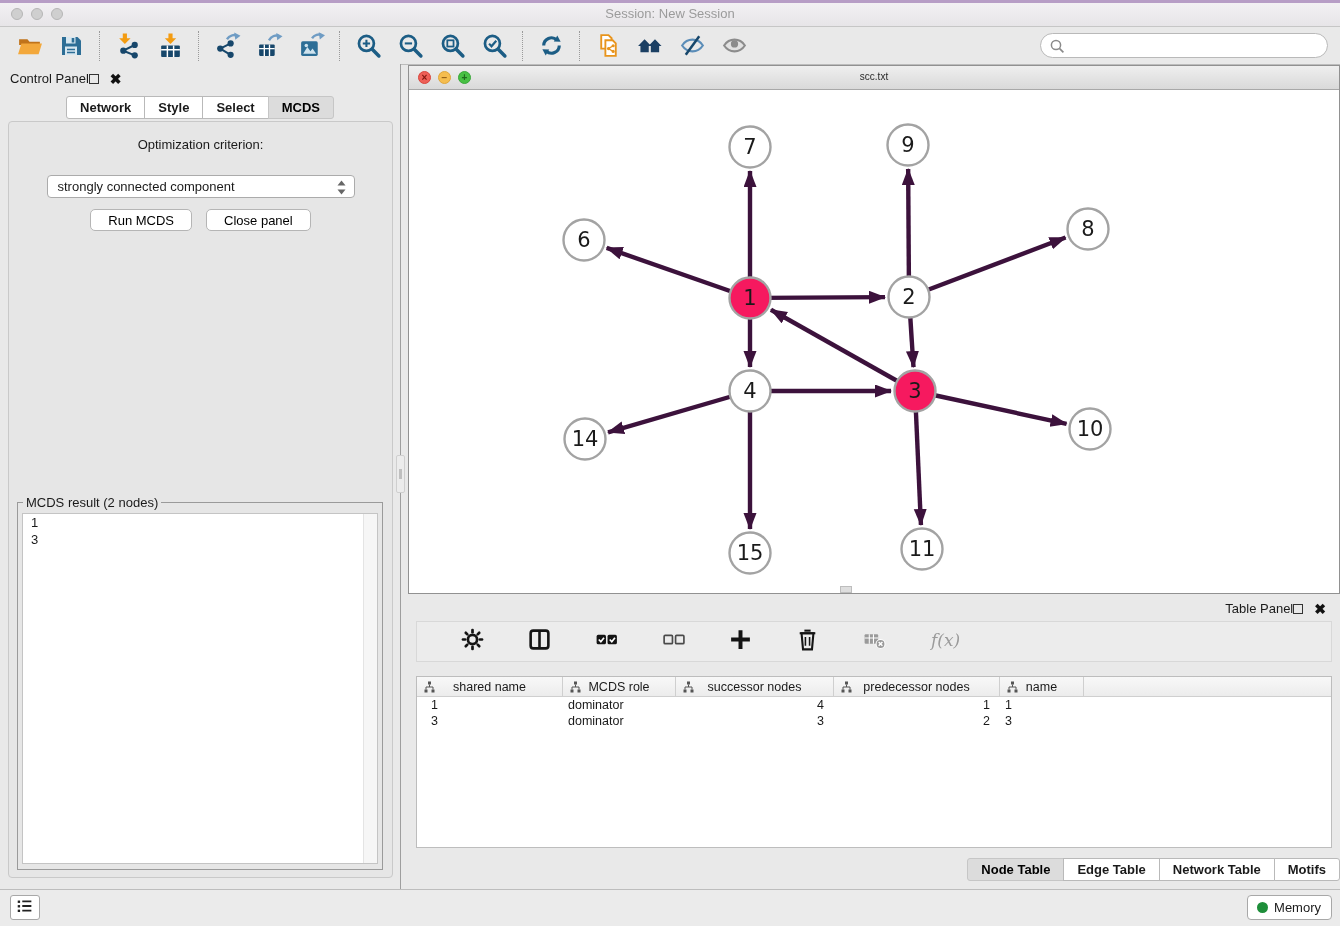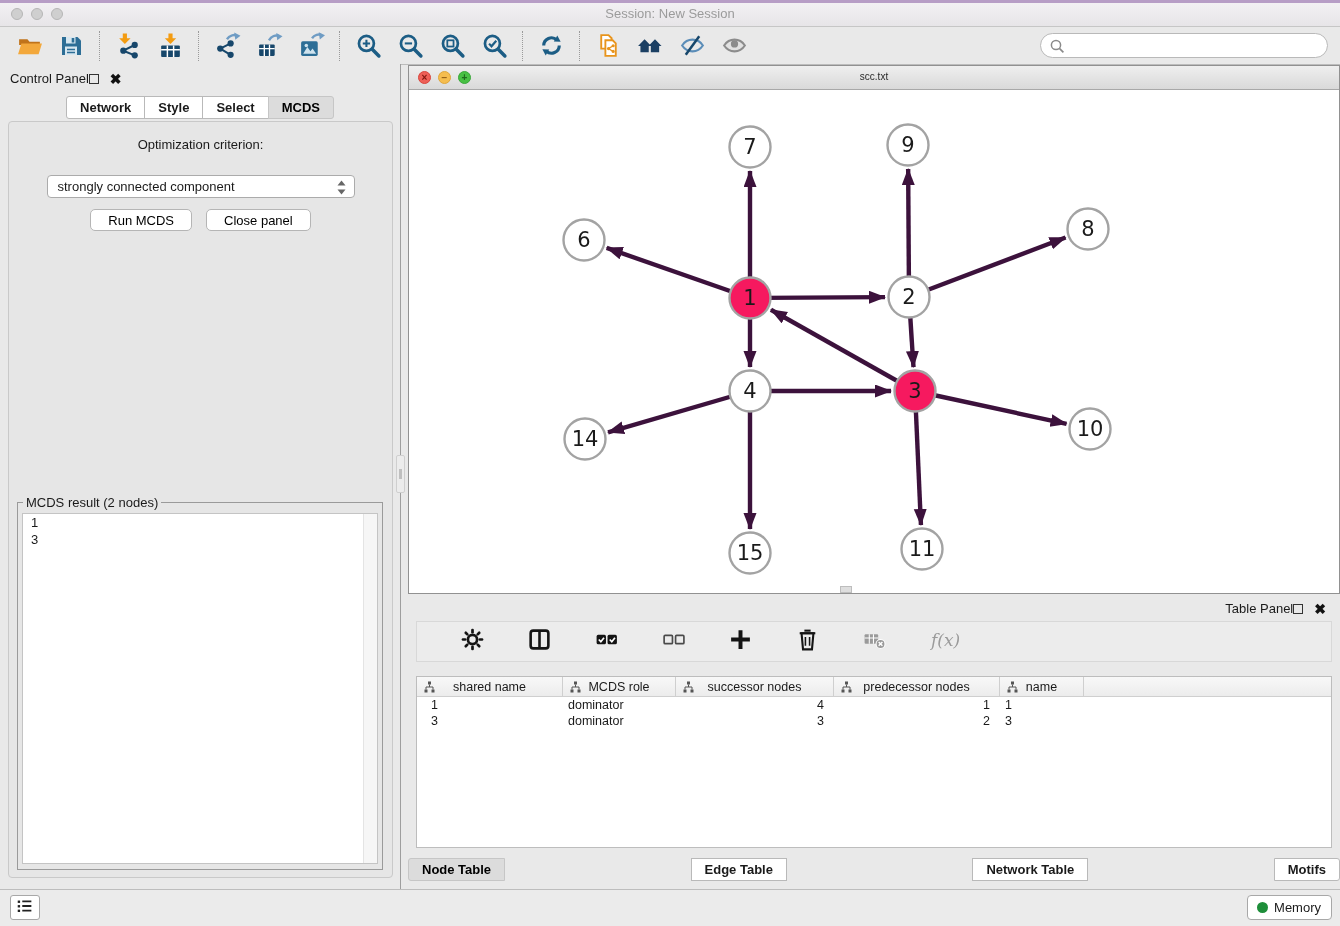--- a/index.html
+++ b/index.html
@@ -81,21 +81,21 @@
     box-sizing:border-box;overflow:hidden;}
   .thead{display:flex;height:19px;background:linear-gradient(#f8f8f8,#ececec);border-bottom:1px solid #cfcfcf;}
   .th{position:relative;border-right:1px solid #cfcfcf;box-sizing:border-box;display:flex;
     align-items:center;justify-content:center;font-size:12.5px;}
   .th .tree-ic{position:absolute;left:6px;top:4px;}
   .trow{display:flex;height:16px;font-size:12.5px;line-height:16px;}
   .td{box-sizing:border-box;overflow:hidden;white-space:nowrap;}
   .td.l{padding-left:14px;text-align:left;}
   .td.l2{padding-left:5px;text-align:left;}
   .td.r{padding-right:10px;text-align:right;}
-  .tp-tabs{position:absolute;bottom:7px;left:0;right:0;display:flex;justify-content:space-between;}
+  .tp-tabs{position:absolute;bottom:7px;left:0;right:0;display:flex;justify-content:flex-end;}
   
   .status-bar{position:absolute;left:0;right:0;bottom:0;height:36px;background:#ebebeb;border-top:1px solid #bdbdbd;}
   .sb-left-btn{position:absolute;left:10px;top:5px;width:30px;height:25px;background:#fff;
     border:1px solid #a8a8a8;border-radius:3px;display:flex;align-items:center;justify-content:center;box-sizing:border-box;}
   .memory-btn{position:absolute;right:8px;top:5px;height:25px;padding:0 10px 0 9px;background:#fff;
     border:1px solid #a8a8a8;border-radius:4px;display:flex;align-items:center;gap:6px;font-size:13px;box-sizing:border-box;}
   .memory-dot{width:11px;height:11px;border-radius:50%;background:#1e8e3a;}
 </style>
 </head>
 <body>

